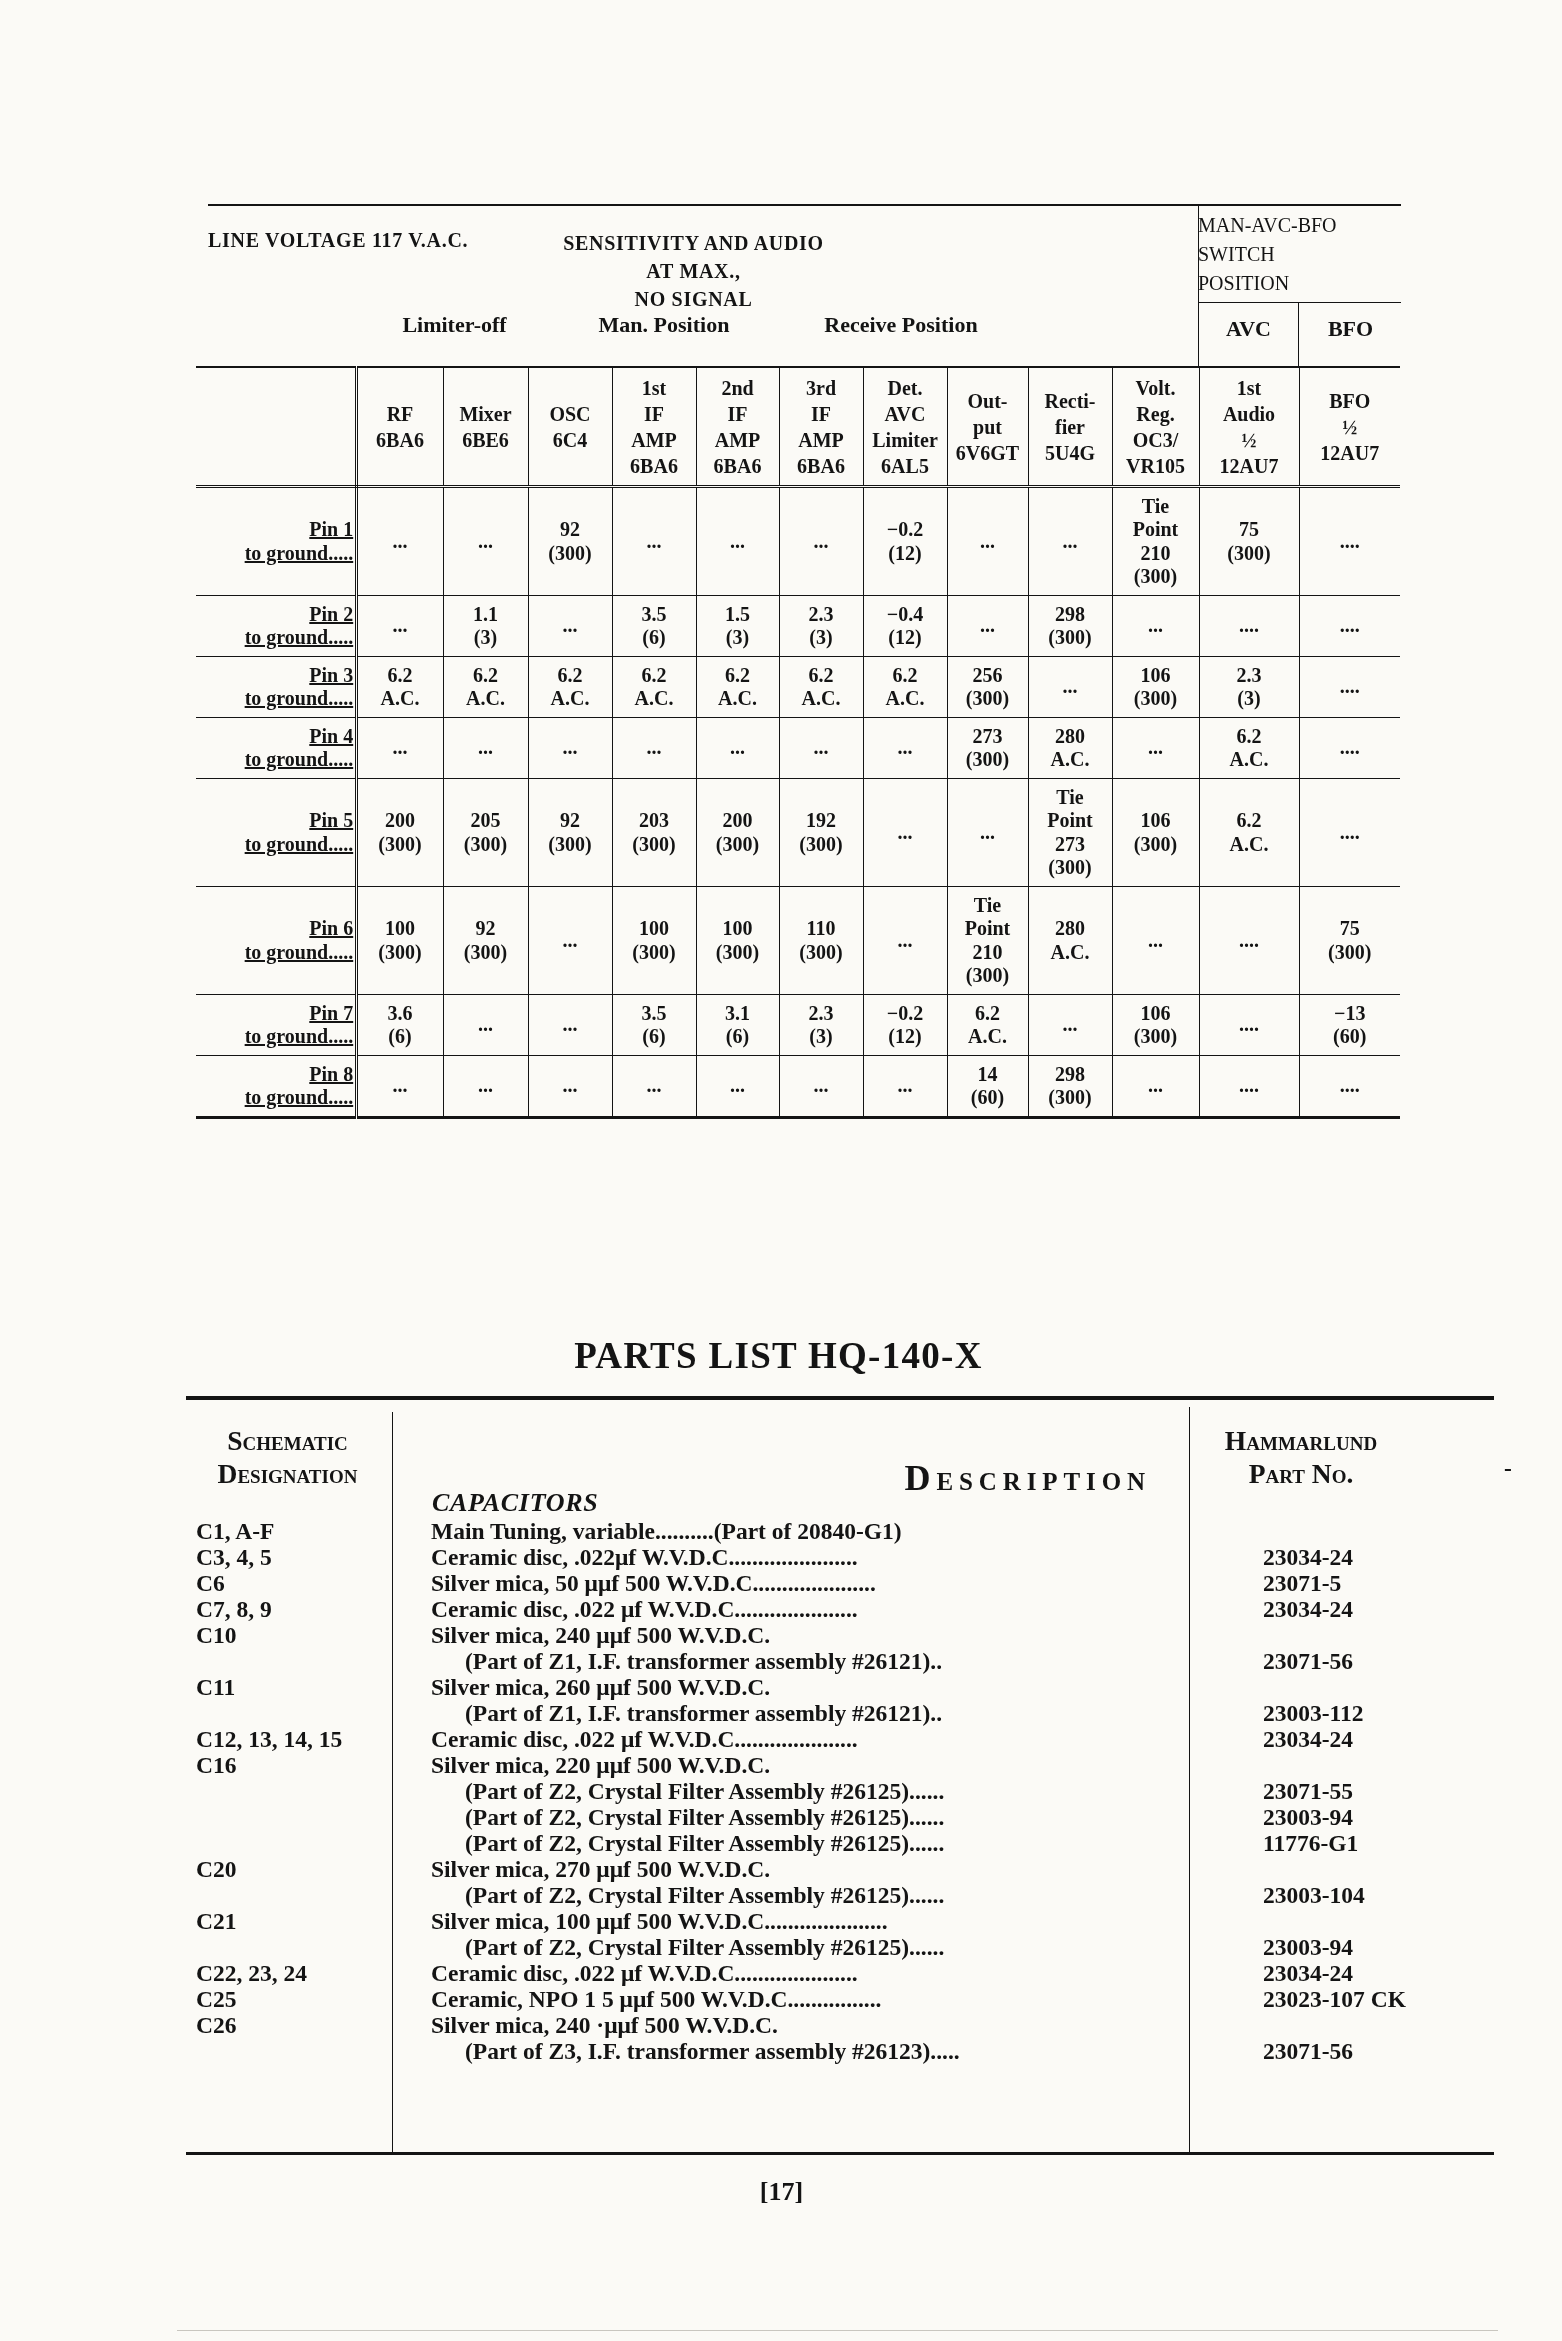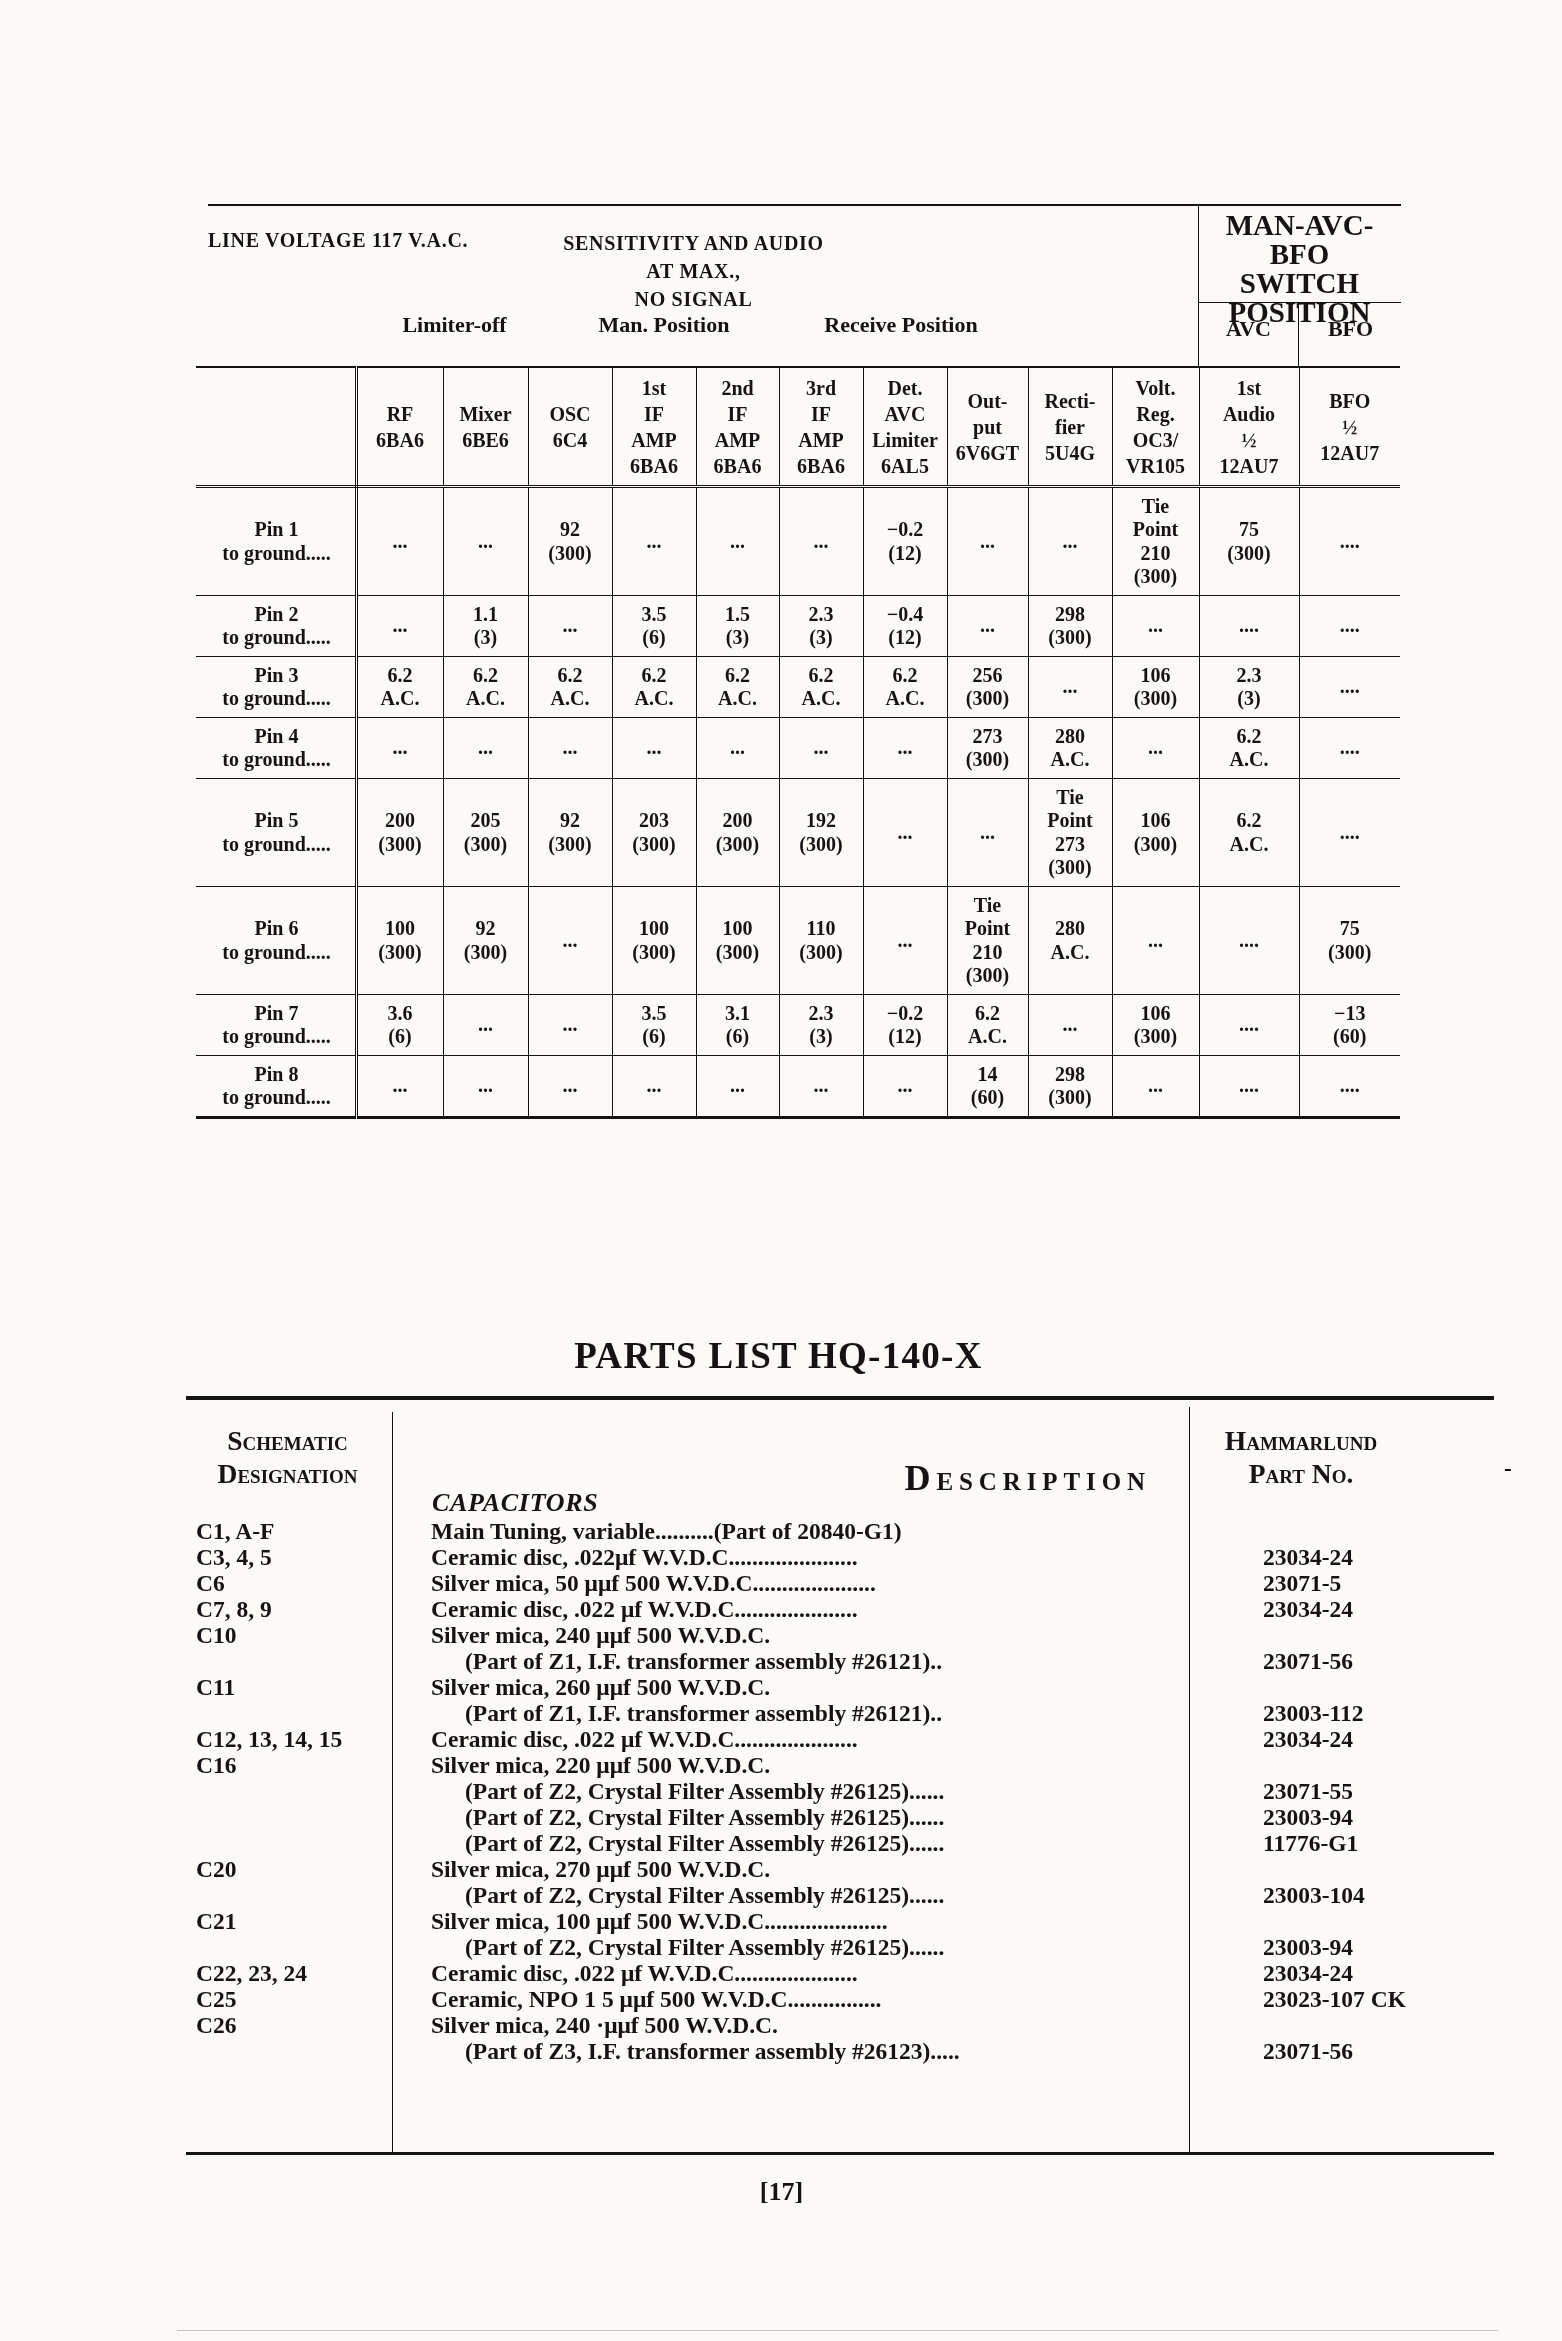--- a/index.html
+++ b/index.html
@@ -9,37 +9,38 @@
     font-family:"Liberation Serif","DejaVu Serif",serif;
     -webkit-font-smoothing:antialiased;
   }
   .abs{position:absolute;}
   .rule{position:absolute;background:#141414;}
   .faint{background:#c9c6bf;}
   
   .hdr-line{font-size:20px;font-weight:bold;letter-spacing:0.7px;white-space:nowrap;}
   .hdr-center{text-align:center;line-height:28px;}
   .sub-hdr{font-size:22px;font-weight:bold;text-align:center;white-space:nowrap;}
-  .panel-title{font-size:29px;font-weight:bold;text-align:center;line-height:29px;}
+  .panel-title{font-size:20px;font-weight:normal;text-align:left;line-height:29px;}
   .panel-sub{font-size:22px;font-weight:bold;text-align:center;}
   
   table.vt{
     position:absolute;left:196px;top:366px;width:1203px;
     border-collapse:collapse;table-layout:fixed;
     border-top:2px solid #141414;border-bottom:3.9px solid #141414;
   }
   table.vt th,table.vt td{
     font-size:20px;font-weight:bold;text-align:center;vertical-align:middle;
     padding:6.5px 1.3px;border-left:1.3px solid #141414;
   }
   table.vt th{line-height:26px;}
   table.vt td{line-height:23.5px;}
   table.vt th:first-child,table.vt td:first-child{
-    border-left:none;text-align:center;padding-left:3.9px;
+    border-left:none;text-align:right;padding-left:3.9px;
     border-right:3.3px double #141414;
+    text-decoration:underline;
   }
   table.vt thead th{border-bottom:3.9px double #141414;}
   table.vt tbody tr + tr td{border-top:1.3px solid #141414;}
   
   .pl-title{font-size:37px;font-weight:bold;text-align:center;letter-spacing:1.3px;}
   .sc{font-variant:small-caps;font-weight:bold;}
   .pl-colhead{font-size:27.5px;text-align:center;line-height:33px;}
   .pl-desc-head{font-size:36px;letter-spacing:5.9px;text-align:right;}
   .pl-section{font-size:26px;font-weight:bold;font-style:italic;letter-spacing:0.7px;}
   .pl-lines{position:absolute;left:196px;top:1518px;width:1308px;}

